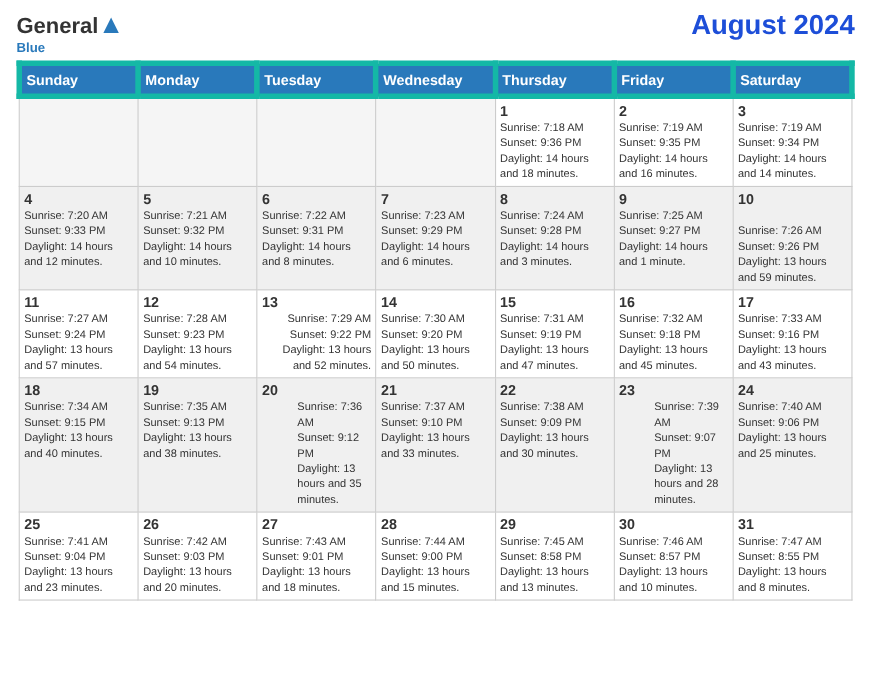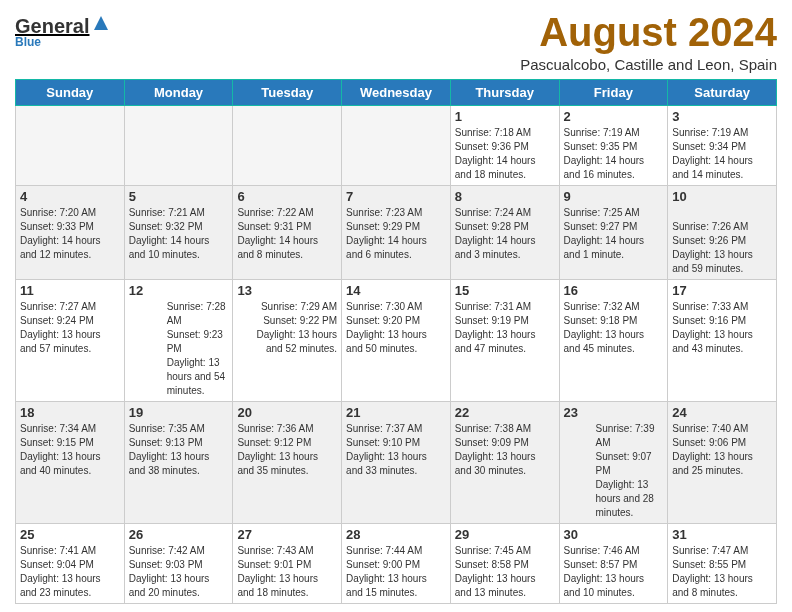--- a/index.html
+++ b/index.html
@@ -29,50 +29,49 @@
       line-height: 1;
     }
     .logo-blue {
       font-size: 12px;
       font-weight: bold;
       color: #2979bb;
       line-height: 1;
     }
     .logo-row {
       display: flex;
-      align-items: flex-end;
-      text-decoration: underline;
+      align-items: flex-start;
     }
     .title-area {
       text-align: right;
     }
     .calendar-title {
-      font-size: 40px;
-      font-weight: bold;
-      color: #a16207;
+      font-size: 25px;
+      font-weight: bold;
+      color: #1d4ed8;
       line-height: 1.1;
     }
     .calendar-subtitle {
       font-size: 15px;
       color: #333;
       margin-top: 2px;
     }
     table {
       width: 100%;
       border-collapse: collapse;
       table-layout: fixed;
     }
     thead tr th {
       background-color: #2979bb;
       color: #fff;
       font-size: 13px;
       font-weight: bold;
       padding: 5px 4px;
-      border: 1px solid #14b8a6;
-      text-align: center;
+      border: 5px solid #14b8a6;
+      text-align: left;
     }
     tbody tr td {
       border: 1px solid #ccc;
       vertical-align: top;
       padding: 3px 4px;
       font-size: 10.5px;
       color: #333;
       height: 80px;
       background: #fff;
     }
@@ -108,21 +107,20 @@
       <span style="display:inline-block; margin-left:3px;">
         <svg width="18" height="18" viewBox="0 0 18 18">
           <polygon points="2,16 9,2 16,16" fill="#2979bb"></polygon>
         </svg>
       </span>
     </div>
     <span class="logo-blue">Blue</span>
   </div>
   <div class="title-area">
     <div class="calendar-title">August 2024</div>
-    <div class="calendar-subtitle">Pascualcobo, Castille and Leon, Spain</div>
   </div>
 </div>
 
 <table>
   <thead>
     <tr>
       <th>Sunday</th>
       <th>Monday</th>
       <th>Tuesday</th>
       <th>Wednesday</th>
@@ -202,21 +200,21 @@
       </tr>
       <tr>
         <td>
           <span class="day-num">11</span>
           <div class="day-info" style="white-space: pre-line;">Sunrise: 7:27 AM
 Sunset: 9:24 PM
 Daylight: 13 hours and 57 minutes.</div>
         </td>
         <td>
           <span class="day-num">12</span>
-          <div class="day-info" style="white-space: pre-line; margin-left: 38px;">Sunrise: 7:28 AM
+          <div class="day-info" style="white-space: pre-line;">Sunrise: 7:28 AM
 Sunset: 9:23 PM
 Daylight: 13 hours and 54 minutes.</div>
         </td>
         <td>
           <span class="day-num">13</span>
           <div class="day-info" style="white-space: pre-line; text-align: right;">Sunrise: 7:29 AM
 Sunset: 9:22 PM
 Daylight: 13 hours and 52 minutes.</div>
         </td>
         <td>
@@ -252,21 +250,21 @@
 Daylight: 13 hours and 40 minutes.</div>
         </td>
         <td class="shaded">
           <span class="day-num">19</span>
           <div class="day-info" style="white-space: pre-line;">Sunrise: 7:35 AM
 Sunset: 9:13 PM
 Daylight: 13 hours and 38 minutes.</div>
         </td>
         <td class="shaded">
           <span class="day-num">20</span>
-          <div class="day-info" style="white-space: pre-line;">Sunrise: 7:36 AM
+          <div class="day-info" style="white-space: pre-line; margin-left: 32px;">Sunrise: 7:36 AM
 Sunset: 9:12 PM
 Daylight: 13 hours and 35 minutes.</div>
         </td>
         <td class="shaded">
           <span class="day-num">21</span>
           <div class="day-info" style="white-space: pre-line;">Sunrise: 7:37 AM
 Sunset: 9:10 PM
 Daylight: 13 hours and 33 minutes.</div>
         </td>
         <td class="shaded">

